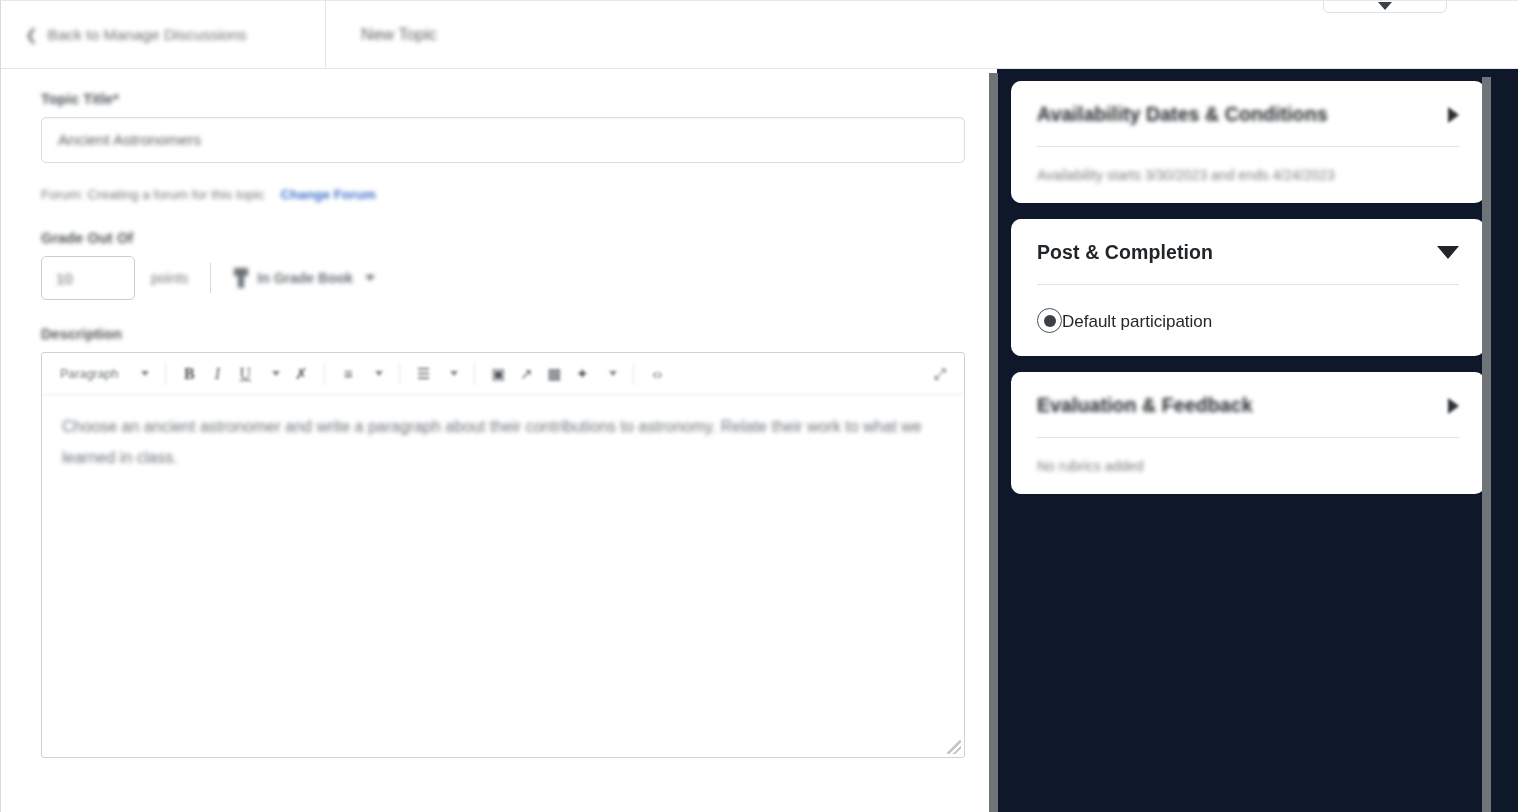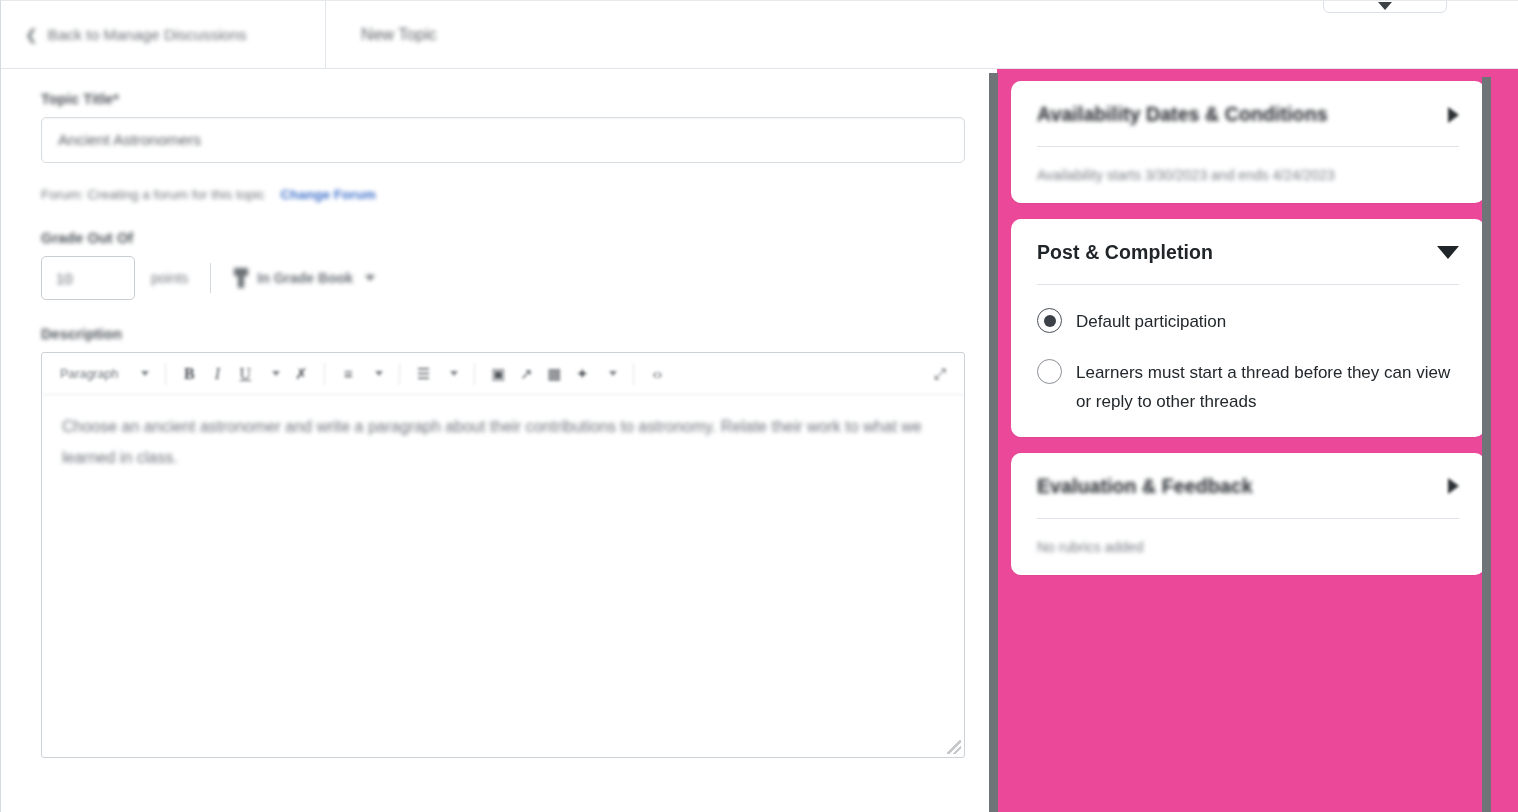--- a/index.html
+++ b/index.html
@@ -188,21 +188,21 @@
     width: 14px; height: 14px;
     background:
       linear-gradient(135deg, transparent 0 45%, #c6cacd 45% 58%, transparent 58% 100%),
       linear-gradient(135deg, transparent 0 68%, #c6cacd 68% 82%, transparent 82% 100%);
   }
 
   
   .right-panel {
     position: absolute; left: 996px; top: 68px;
     width: 522px; height: 744px;
-    background: #ec4899;
+    background: #0f172a;
     padding: 12px 0 0 14px;
     overflow: hidden;
   }
   .card {
     width: 474px;
     background: #ffffff;
     border-radius: 10px;
     padding: 22px 26px 20px 26px;
     margin-bottom: 16px;
     box-shadow: 0 1px 2px rgba(20,40,70,.06);
@@ -234,21 +234,21 @@
     height: 1px; background: #dfe3e7;
     margin: 20px 0 0 0;
   }
   .card-sub {
     font-size: 14px; color: #7a8085;
     margin-top: 20px;
   }
   .card-sub.blurred { filter: blur(2.0px); }
 
   .option-row {
-    display: flex; align-items: flex-start; gap: 14px;
+    display: flex; align-items: flex-start; 
     margin-top: 22px; cursor: pointer;
   }
   .option-row:first-of-type { margin-top: 26px; }
   .radio {
     flex: 0 0 auto;
     width: 25px; height: 25px;
     border: 1.6px solid #8b9096;
     border-radius: 50%;
     background: #fff;
     margin-top: 1px;
@@ -391,24 +391,20 @@
         <span class="chev-down"></span>
       </div>
       <div class="card-rule"></div>
 
       <div class="option-row">
         <span class="radio checked"></span>
         <span class="option-text">Default participation</span>
       </div>
 
 
-      <div class="option-row">
-        <span class="radio"></span>
-        <span class="option-text">Learners must start a thread before they can view or reply to other threads</span>
-      </div>
 
     </div>
 
     <div class="card">
       <div class="card-head">
         <span class="card-title blurred">Evaluation &amp; Feedback</span>
         <span class="chev-right"></span>
       </div>
       <div class="card-rule"></div>
       <div class="card-sub blurred">No rubrics added</div>

